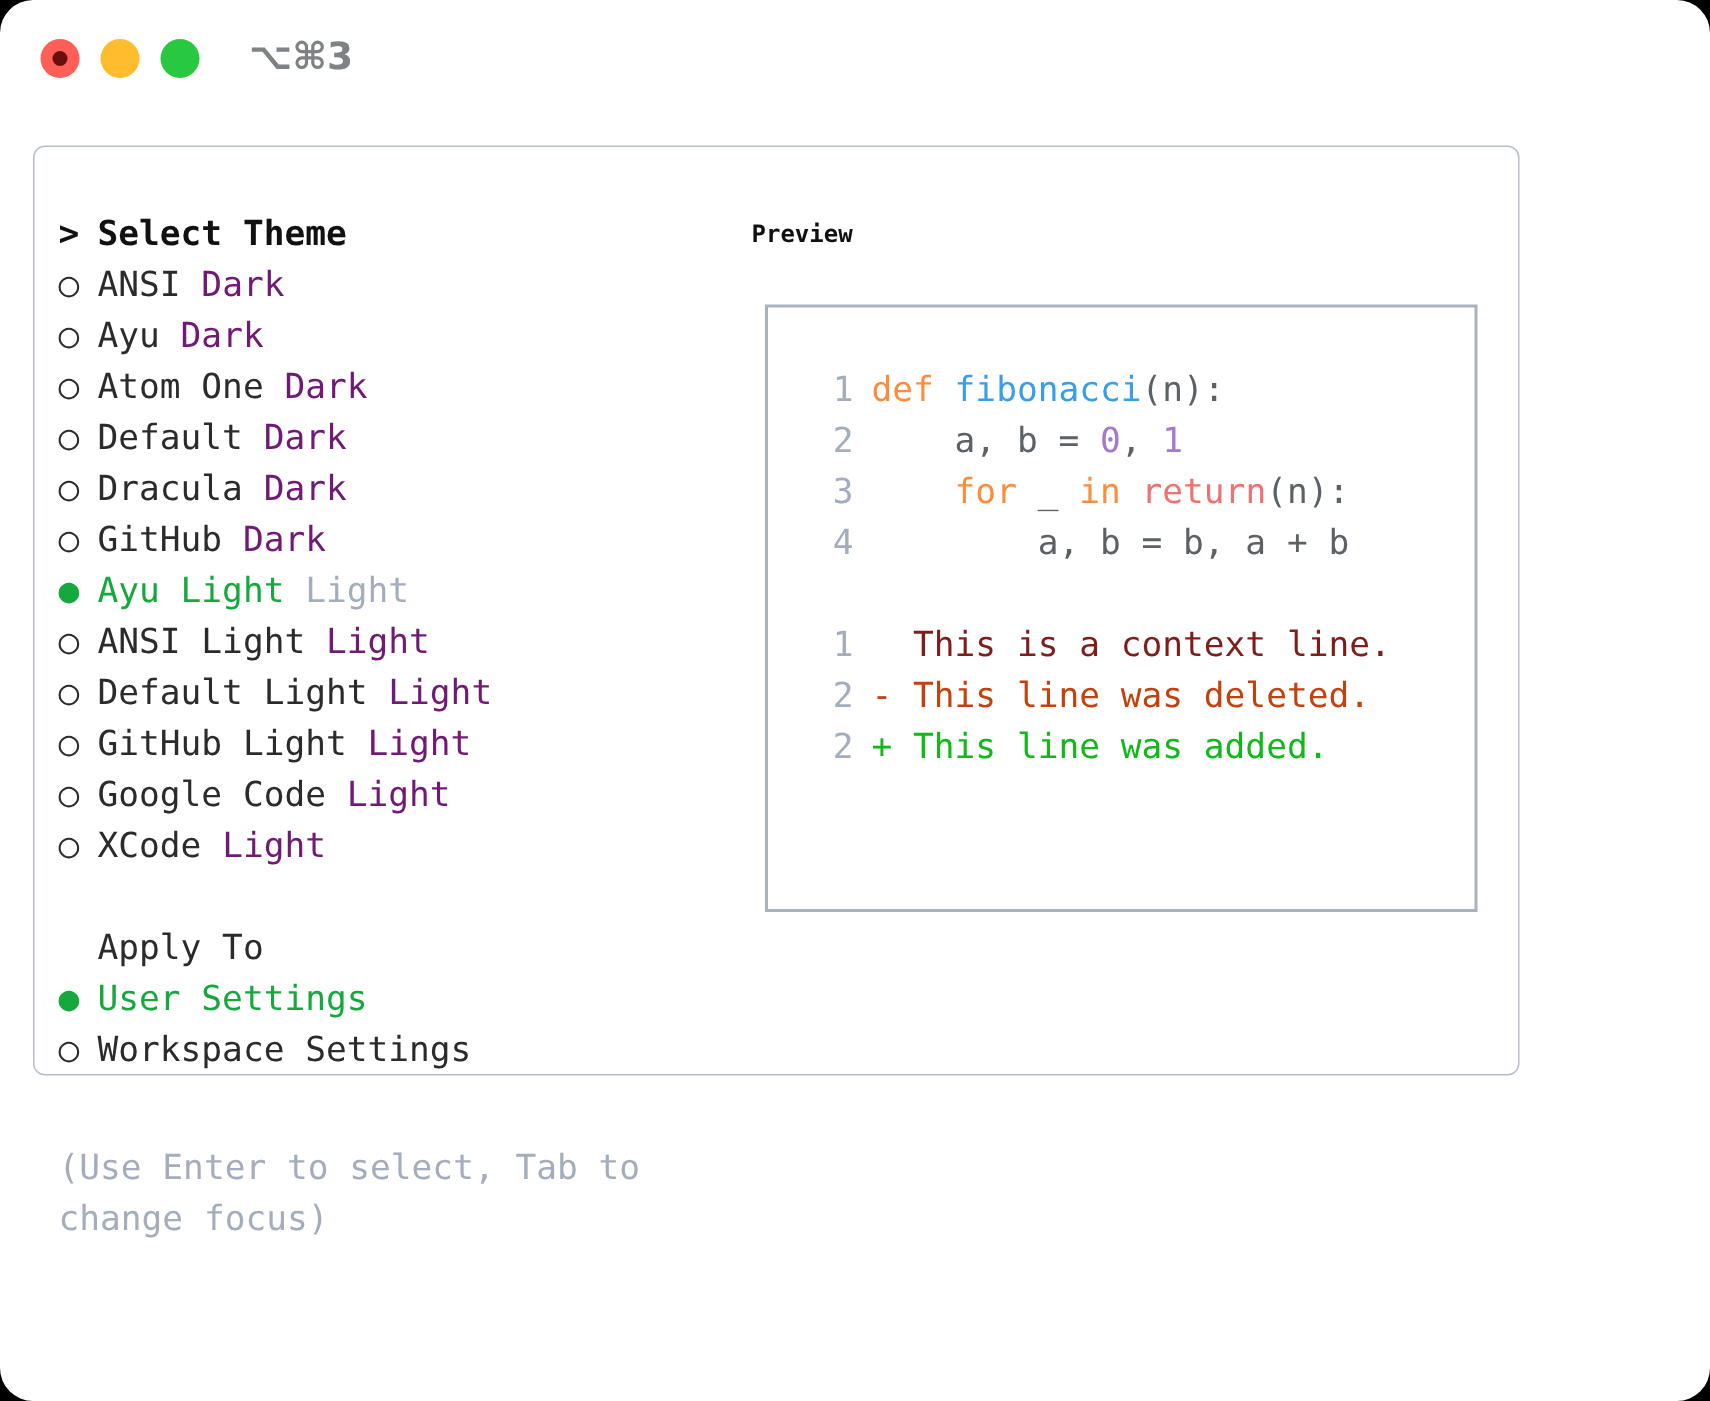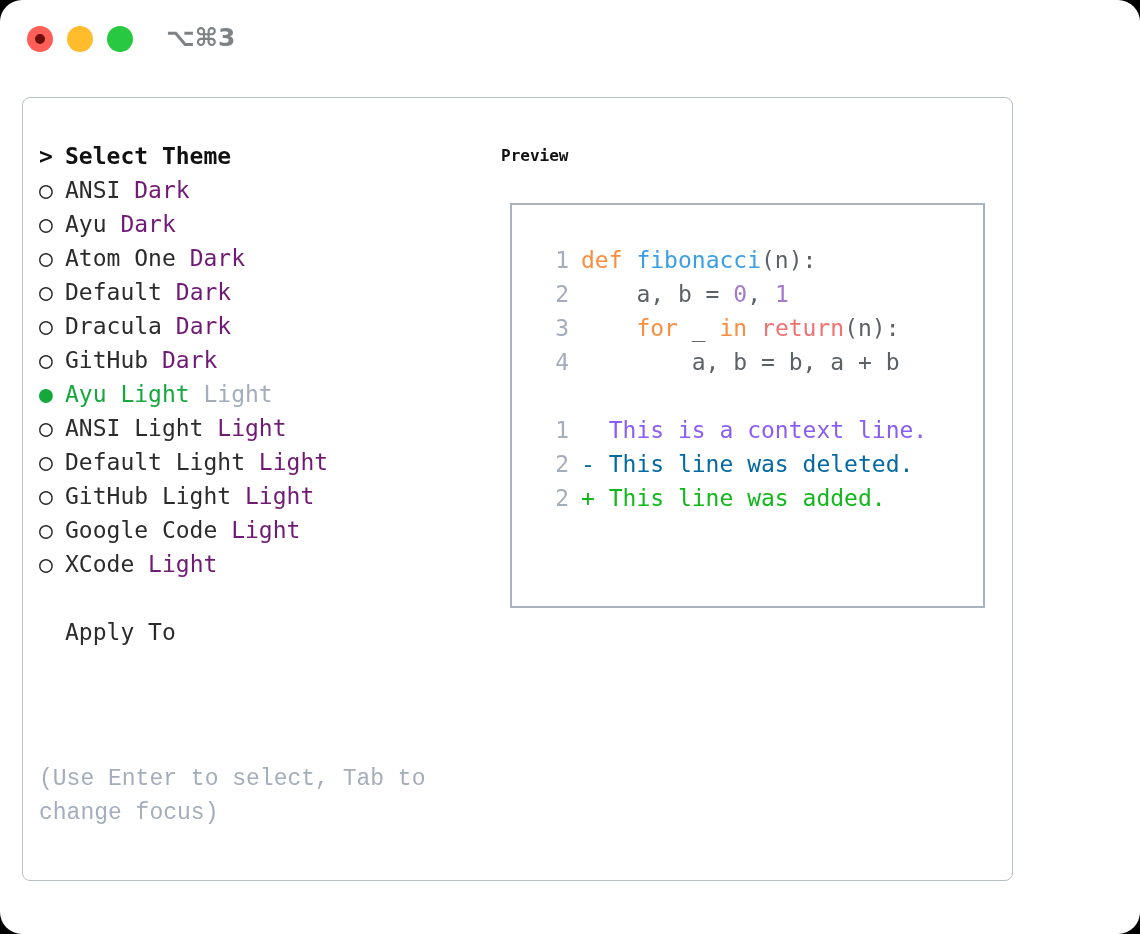--- a/index.html
+++ b/index.html
@@ -67,21 +67,21 @@
     font-family: "DejaVu Sans", "Liberation Sans", sans-serif;
     white-space: pre;
   }
 
   
   #content-panel {
     position: absolute;
     left: 22px;
     top: 97px;
     width: 991px;
-    height: 784px;
+    height: 620px;
     border: 1px solid #b7bfc9;
     border-radius: 8px;
     box-sizing: border-box;
     background: #ffffff;
   }
 
   
   #theme-column {
     position: absolute;
     left: 16px;
@@ -119,21 +119,20 @@
 
   #hint-text {
     position: absolute;
     left: 16px;
     top: 664px;
     width: 420px;
     font-size: 23px;
     line-height: 34px;
     color: #a3adbb;
     white-space: pre-wrap;
-    font-family: Liberation Mono, monospace;
   }
 
   
   #preview-heading {
     position: absolute;
     left: 478px;
     top: 41px;
     font-size: 16px;
     font-weight: bold;
     color: #111111;
@@ -169,22 +168,22 @@
     margin-right: 12px;
   }
   .spacer-row { height: 34px; }
 
   .tok-kw   { color: #fa8d3e; }
   .tok-fn   { color: #399ee6; }
   .tok-punc { color: #5c6166; }
   .tok-num  { color: #a37acc; }
   .tok-bi   { color: #f07171; }
   .tok-var  { color: #5c6166; }
-  .tok-ctx  { color: #8b5cf6; }
-  .tok-del  { color: #0369a1; }
+  .tok-ctx  { color: #7f1d1d; }
+  .tok-del  { color: #c2410c; }
   .tok-add  { color: #10b81a; }
 </style>
 </head>
 <body>
 
 <div id="app-window">
 
   <div id="titlebar">
     <div class="traffic-lights">
       <div class="tl-dot tl-red">
@@ -209,20 +208,24 @@
           <div class="row"><span class="marker">○ </span><span>GitHub</span><span class="variant"> Dark</span></div>
           <div class="row selected"><span class="marker">● </span><span>Ayu Light</span><span class="variant"> Light</span></div>
           <div class="row"><span class="marker">○ </span><span>ANSI Light</span><span class="variant"> Light</span></div>
           <div class="row"><span class="marker">○ </span><span>Default Light</span><span class="variant"> Light</span></div>
           <div class="row"><span class="marker">○ </span><span>GitHub Light</span><span class="variant"> Light</span></div>
           <div class="row"><span class="marker">○ </span><span>Google Code</span><span class="variant"> Light</span></div>
           <div class="row"><span class="marker">○ </span><span>XCode</span><span class="variant"> Light</span></div>
         </div>
 
       <div class="row" id="apply-header"><span class="marker">  </span><span>Apply To</span></div>
+      <div id="apply-items">
+          <div class="row selected"><span class="marker">● </span><span>User Settings</span></div>
+          <div class="row"><span class="marker">○ </span><span>Workspace Settings</span></div>
+        </div>
     </div>
 
     <div id="hint-text">(Use Enter to select, Tab to change focus)</div>
 
     <div id="preview-heading">Preview</div>
 
     <div id="preview-box">
       <div id="code-lines">
           <div class="code-row"><span class="lineno">1</span><span class="tok-kw">def </span><span class="tok-fn">fibonacci</span><span class="tok-punc">(n):</span></div>
           <div class="code-row"><span class="lineno">2</span><span class="tok-var">    a, b = </span><span class="tok-num">0</span><span class="tok-var">, </span><span class="tok-num">1</span></div>

